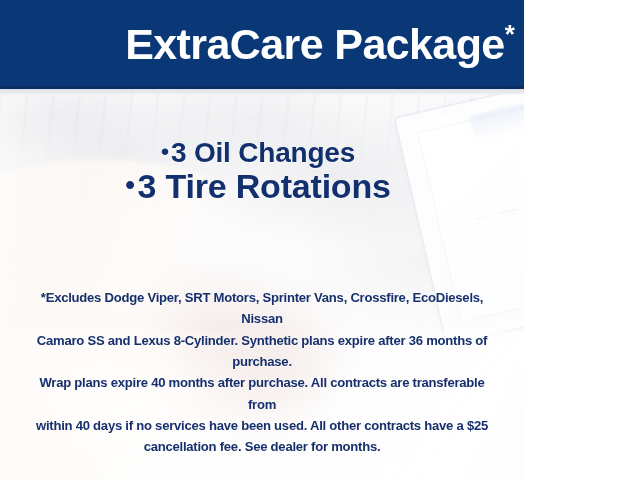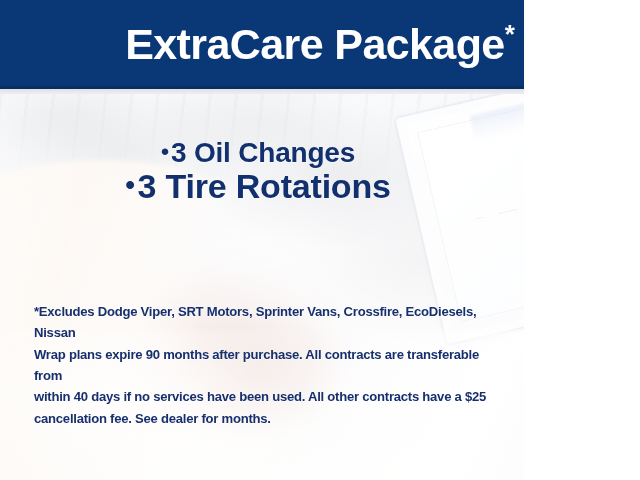--- a/index.html
+++ b/index.html
@@ -231,22 +231,23 @@
   }
   .bullet-1 { font-size: 28px; }
   .bullet-2 { font-size: 34px; }
   .bullet-3 { font-size: 31px; margin-top: 4px; }
 
   
   .fineprint {
     position: absolute;
     left: 34px;
     right: 34px;
-    top: 301px;
+    top: 287px;
     z-index: 6;
+    text-align: center;
     color: #17306d;
     font-size: 13.1px;
     font-weight: bold;
     line-height: 1.63;
     letter-spacing: -0.25px;
     text-shadow: 0 1px 0 rgba(255,255,255,0.5);
   }
   .fineprint p {
     margin: 0;
   }
@@ -278,18 +279,19 @@
   </div>
   <div class="banner-underline"></div>
 
   <div class="bullets">
     <div class="bullet-line bullet-1"><span class="dot">•</span><span>3 Oil Changes</span></div>
     <div class="bullet-line bullet-2"><span class="dot">•</span><span>3 Tire Rotations</span></div>
   </div>
 
   <div class="fineprint">
     <p>*Excludes Dodge Viper, SRT Motors, Sprinter Vans, Crossfire, EcoDiesels, Nissan</p>
-    <p>Wrap plans expire 90 months after purchase. All contracts are transferable from</p>
+    <p>Camaro SS and Lexus 8-Cylinder. Synthetic plans expire after 36 months of purchase.</p>
+    <p>Wrap plans expire 40 months after purchase. All contracts are transferable from</p>
     <p>within 40 days if no services have been used. All other contracts have a $25</p>
     <p>cancellation fee. See dealer for months.</p>
   </div>
 
 </div>
 
 </body></html>

